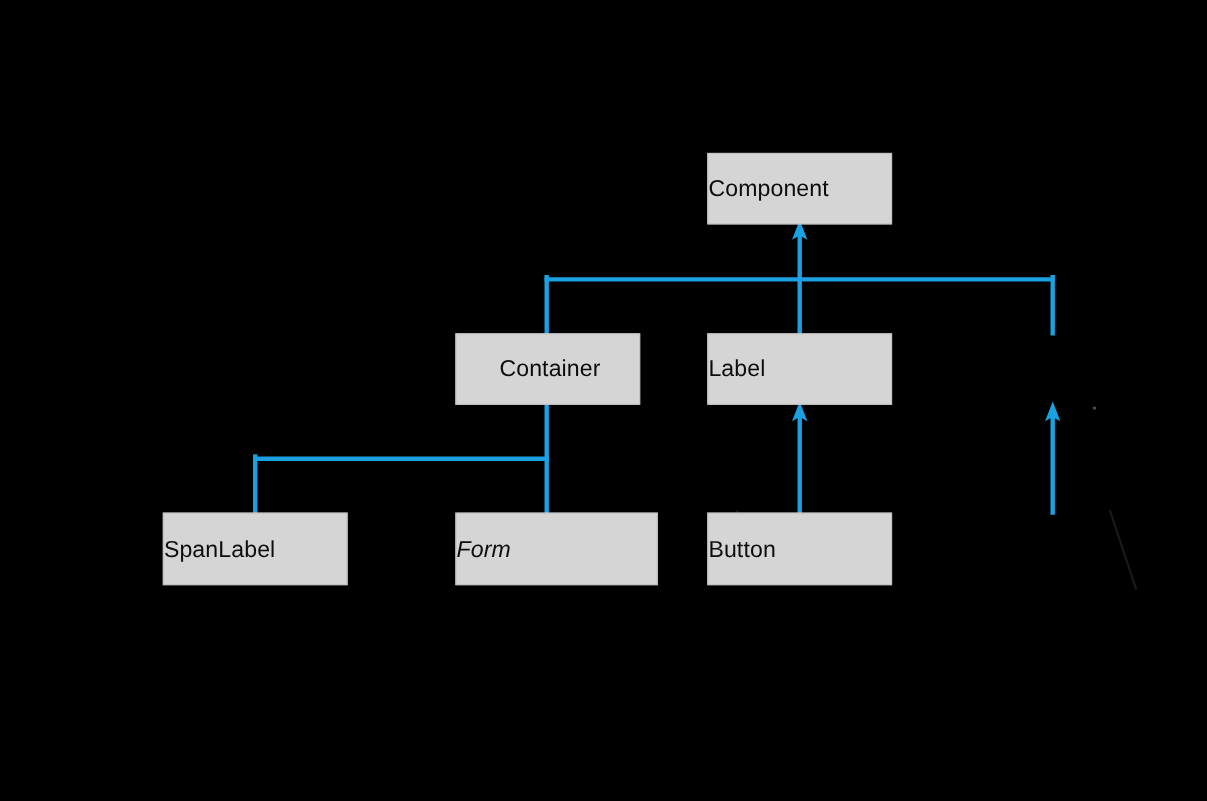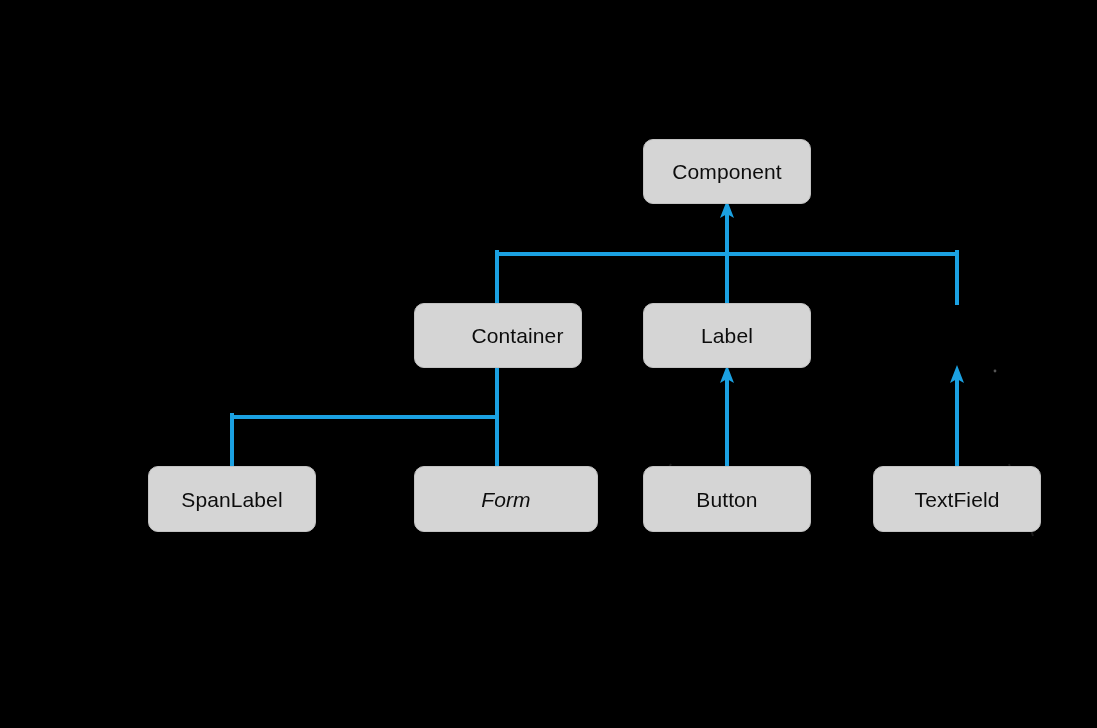--- a/index.html
+++ b/index.html
@@ -24,24 +24,24 @@
     top: 0;
     width: 1097px;
     height: 728px;
     pointer-events: none;
   }
   .node {
     position: absolute;
     box-sizing: border-box;
     background: #d5d5d5;
     border: 1px solid #c2c2c2;
-    border-radius: 10px;
+    border-radius: 0;
     display: flex;
     align-items: center;
-    justify-content: center;
+    justify-content: flex-start;
     color: #0d0d0d;
     font-family: "Liberation Sans", sans-serif;
     font-size: 21px;
     font-weight: 400;
     letter-spacing: 0.1px;
     line-height: 1;
     white-space: nowrap;
     user-select: none;
   }
   .node-label {
@@ -112,17 +112,14 @@
   </div>
 
   <div class="node" style="left:414px; top:466px; width:184px; height:66px;font-style:italic;">
     <span class="node-label">Form</span>
   </div>
 
   <div class="node" style="left:643px; top:466px; width:168px; height:66px;">
     <span class="node-label">Button</span>
   </div>
 
-  <div class="node" style="left:873px; top:466px; width:168px; height:66px;">
-    <span class="node-label">TextField</span>
-  </div>
 
 </div>
 
 </body></html>

